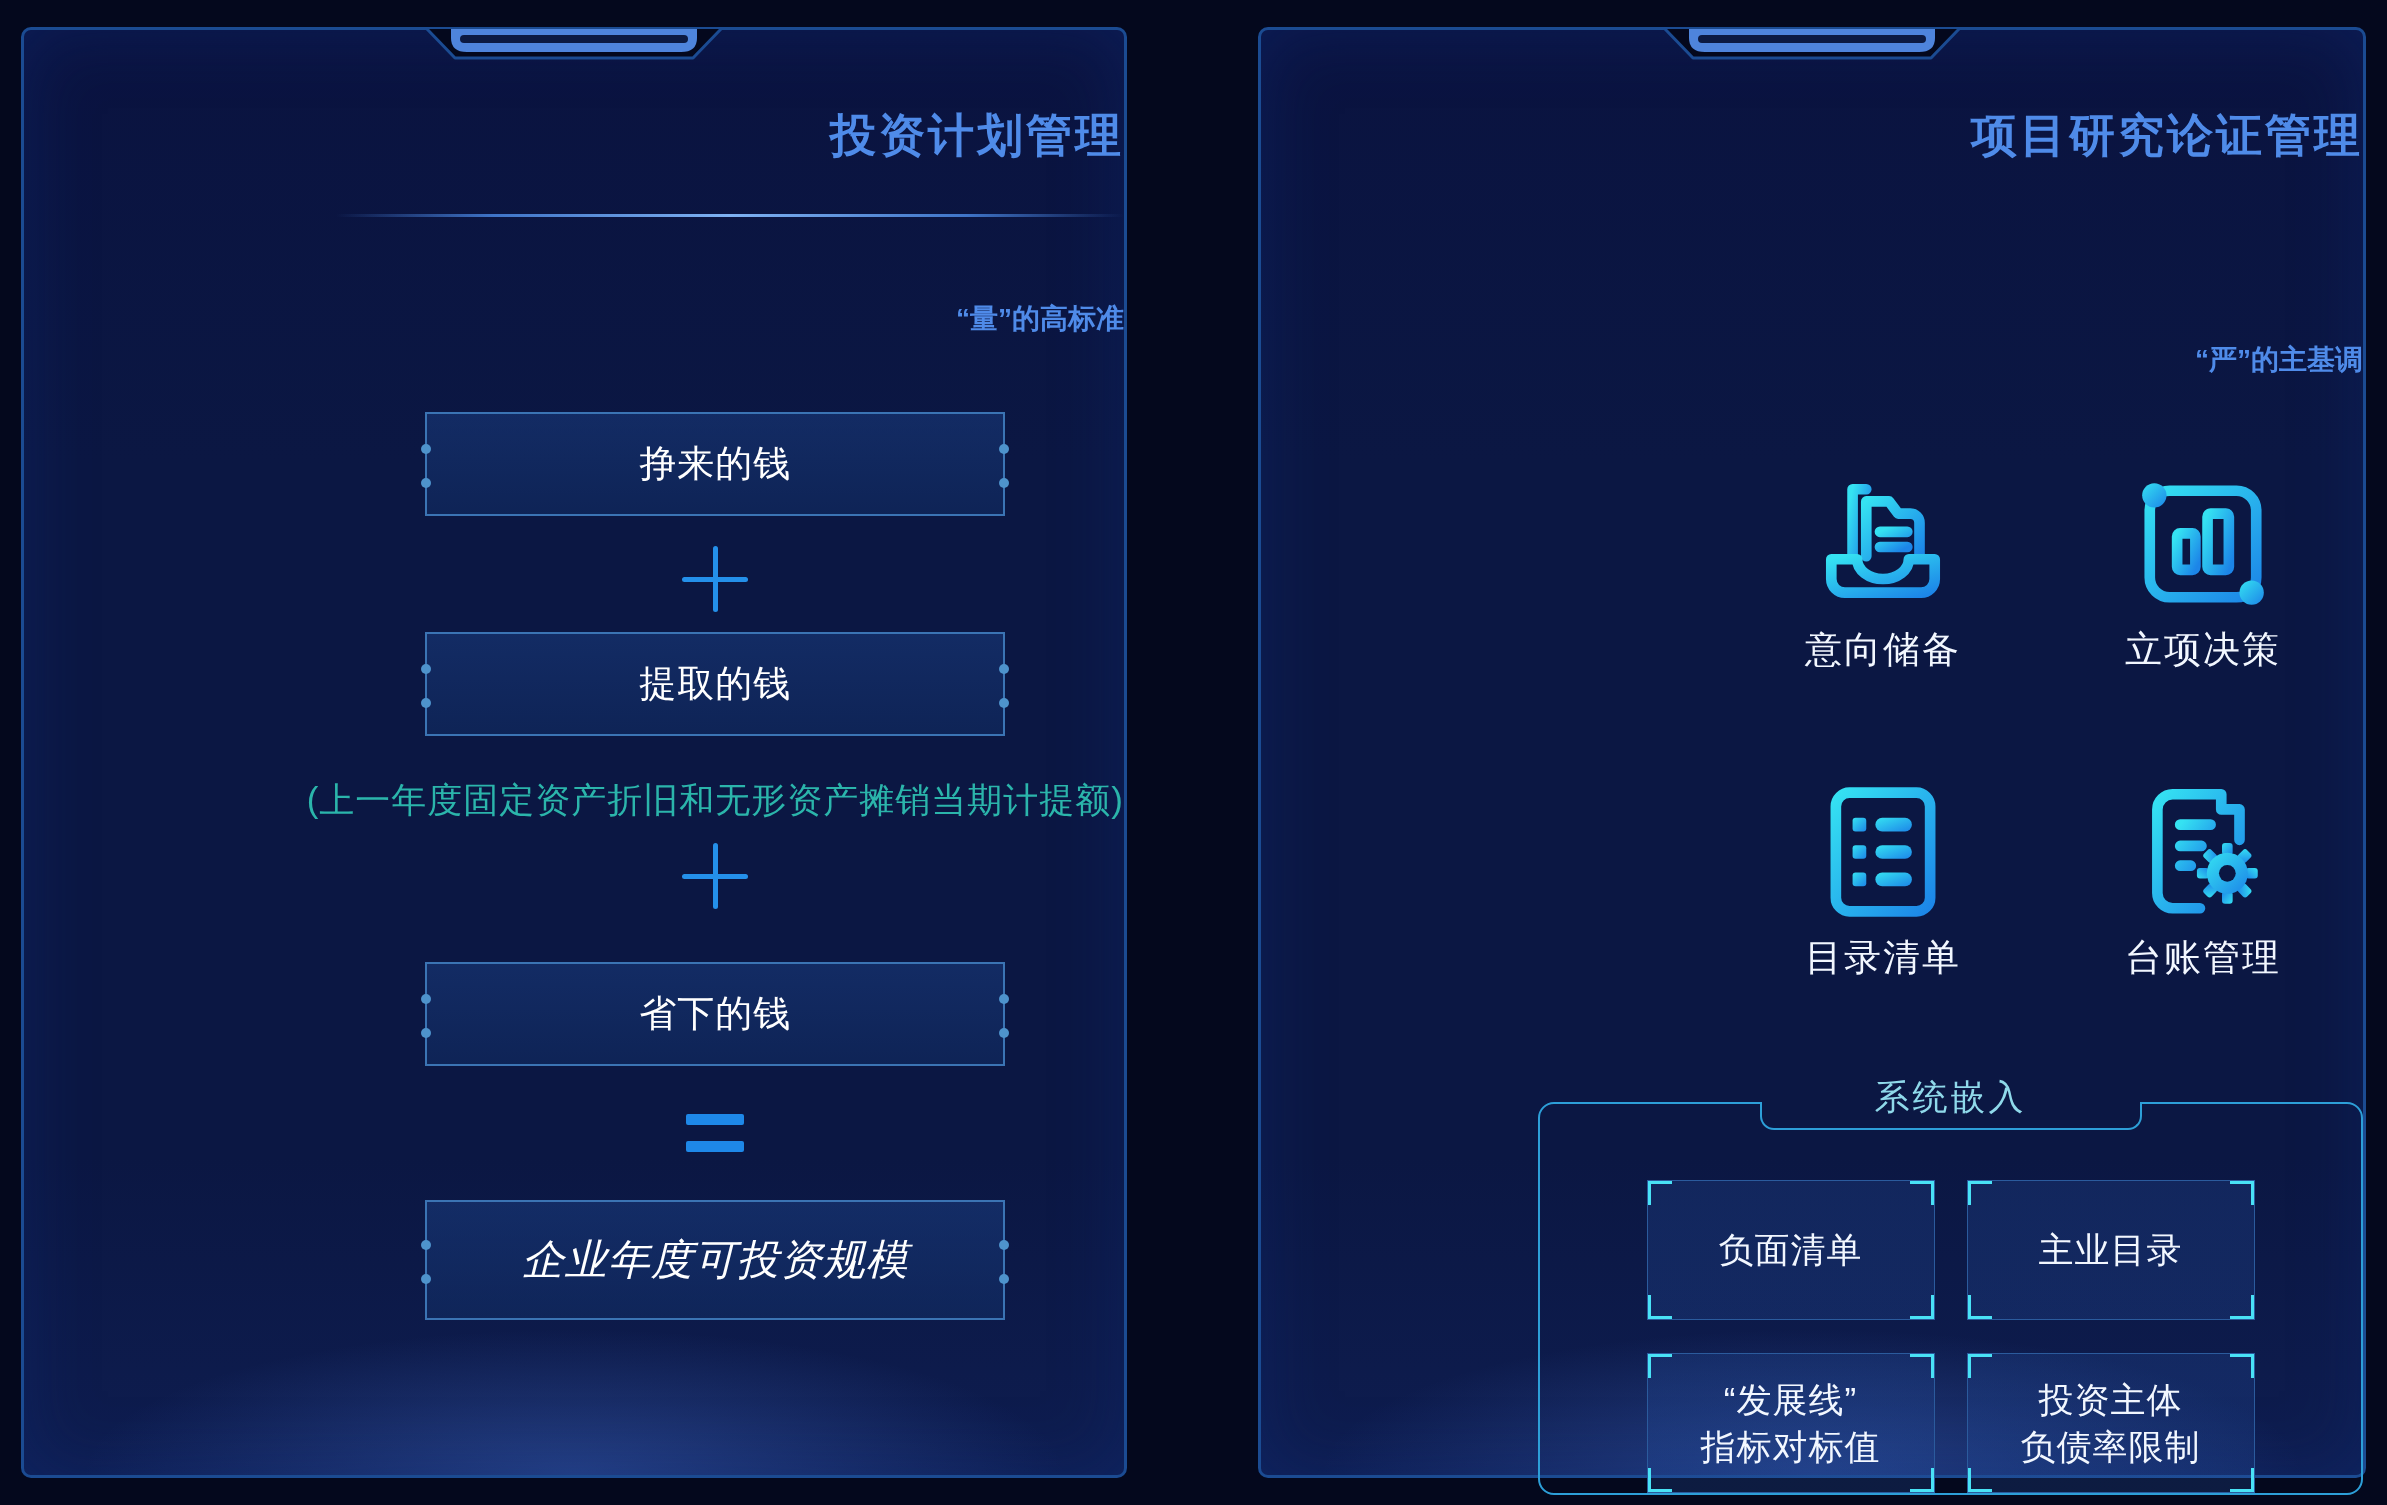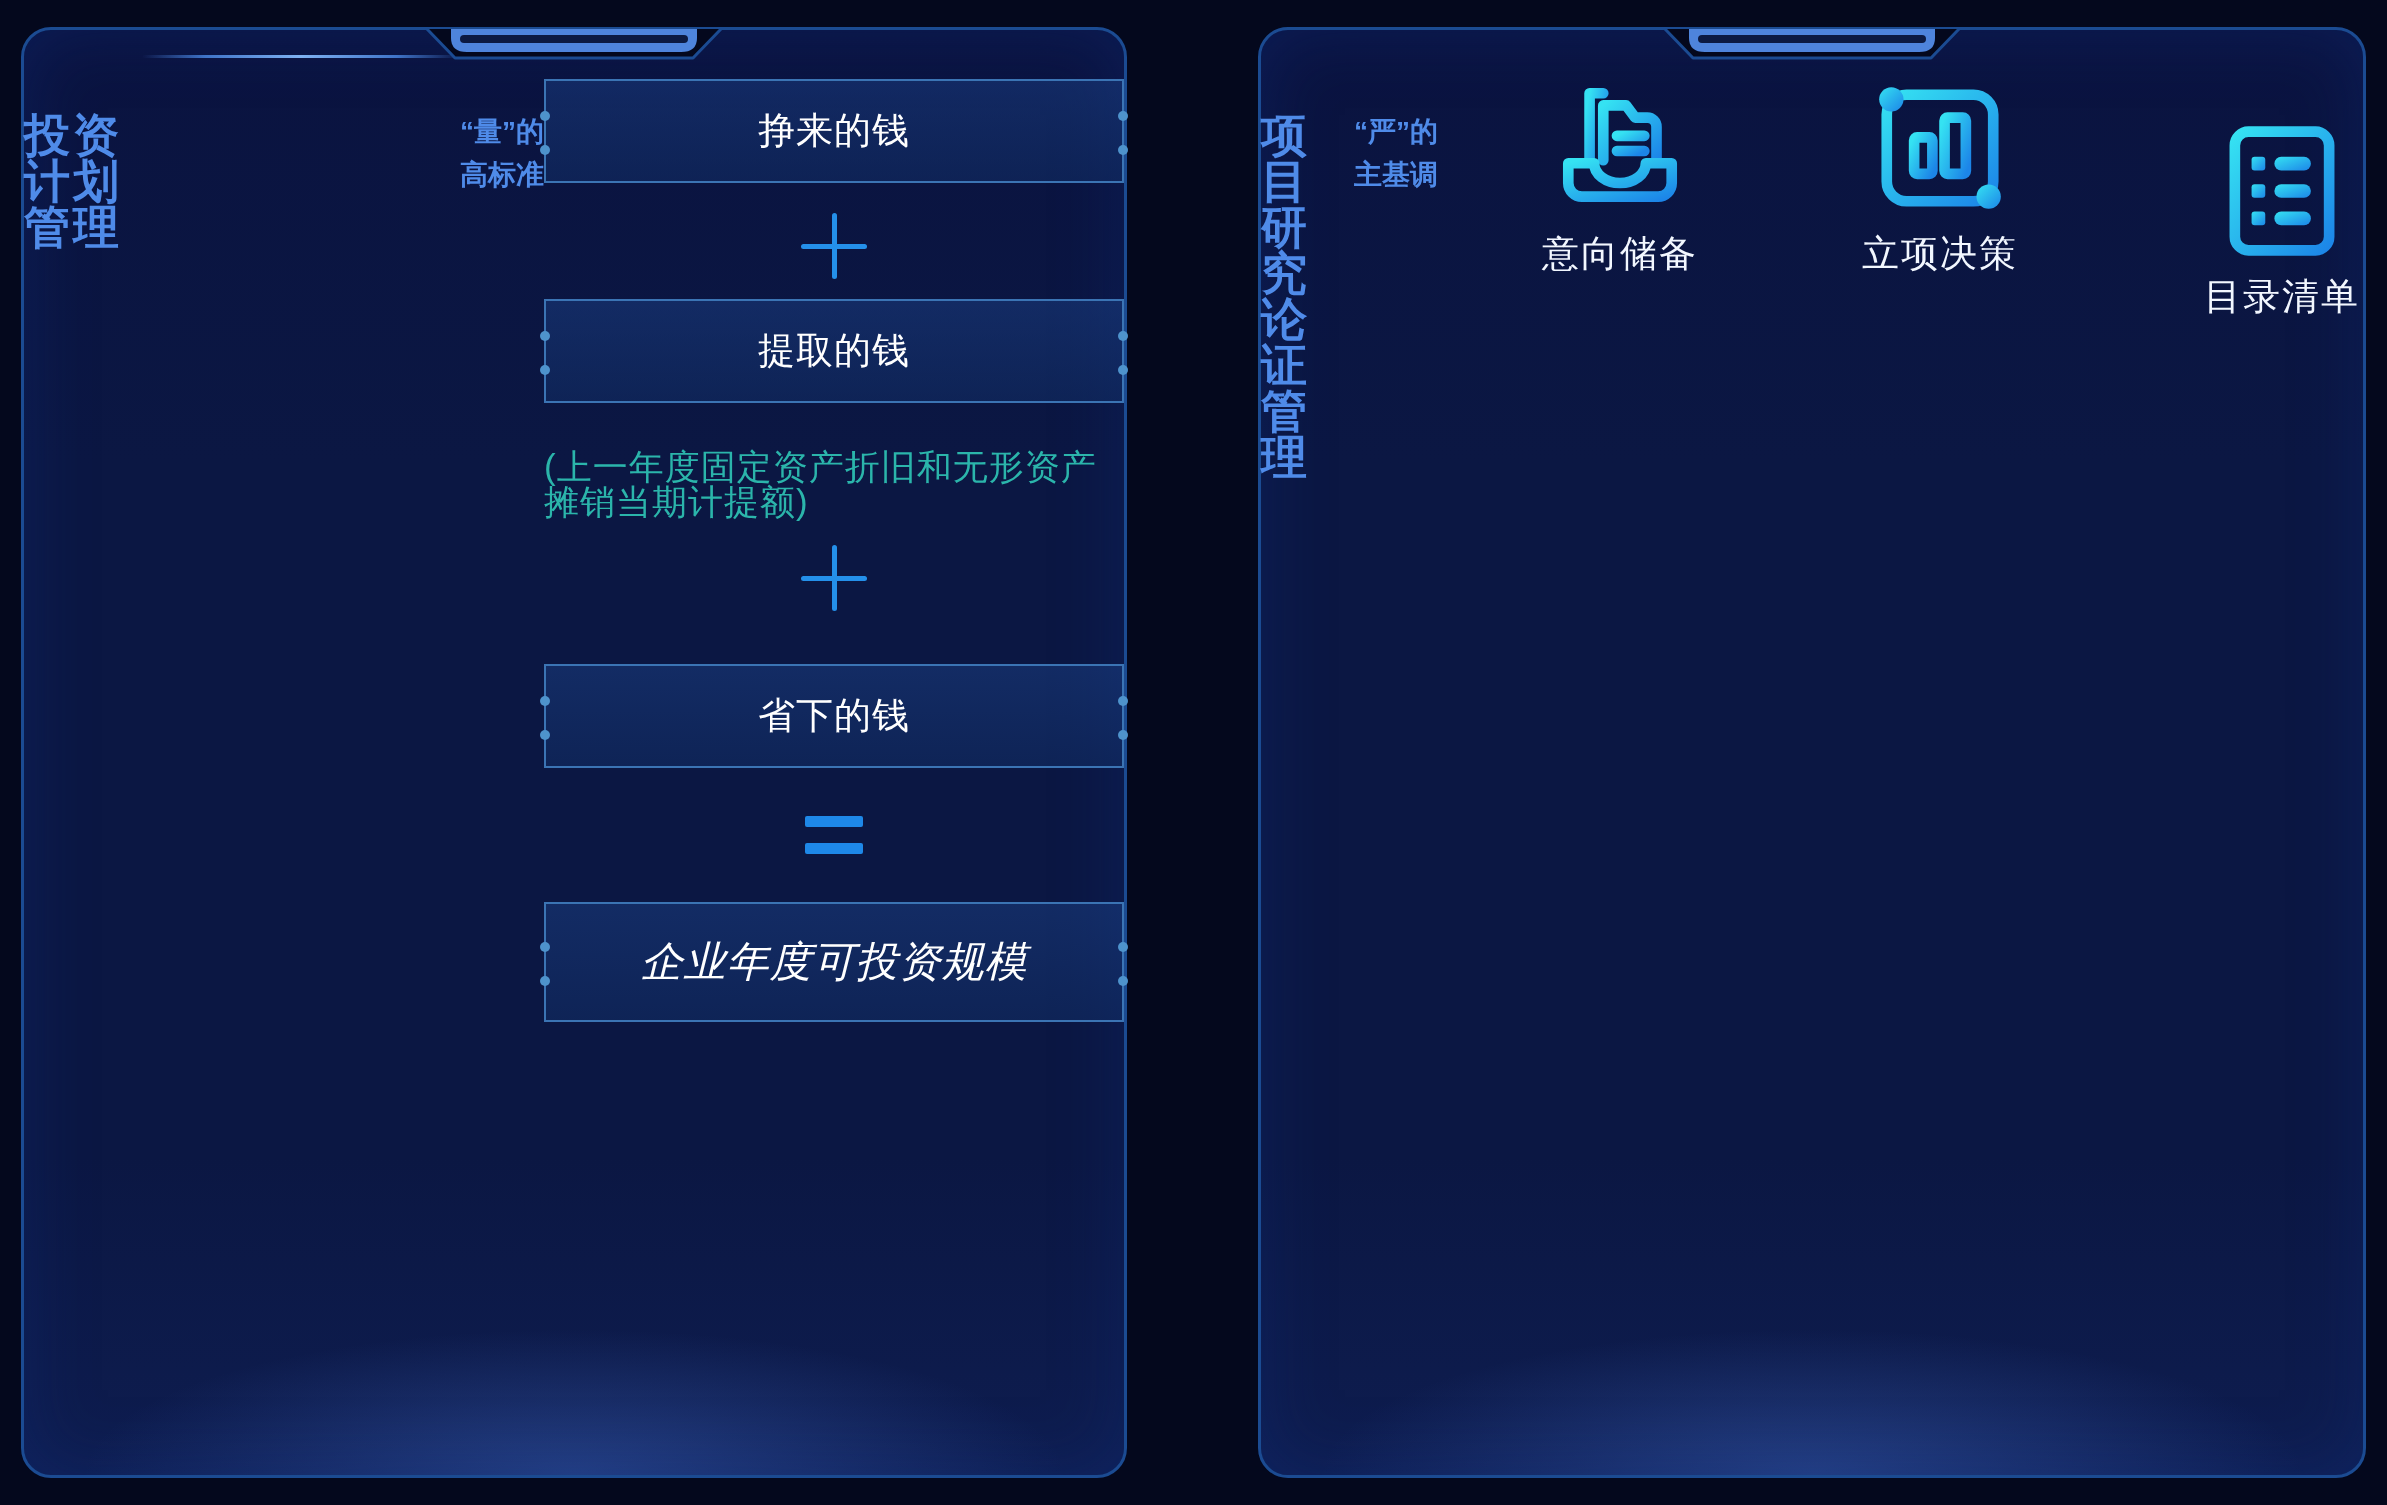--- a/index.html
+++ b/index.html
@@ -7,26 +7,26 @@
     width:2387px;height:1505px;overflow:hidden;
     background:#04081D;
     font-family:"Liberation Sans","DejaVu Sans",sans-serif;
     -webkit-font-smoothing:antialiased;
   }
   .stage{position:relative;width:2387px;height:1505px;background:#04081D;}
 
   
   .panel{
     position:absolute;top:27px;height:1445px;
-    border:3px solid #1B4B92;border-radius:30px;
+    border:3px solid #1B4B92;border-radius:10px;
     background:
       radial-gradient(62% 14% at 50% 100%, rgba(82,132,235,.34), rgba(82,132,235,0) 72%),
       linear-gradient(180deg,#0A1340 0%,#0B1743 30%,#0B1743 78%,#0E1D50 100%);
     box-shadow: inset 0 0 70px rgba(18,48,128,.35);
-    display:flex;flex-direction:row;align-items:flex-start;
+    display:flex;flex-direction:column;align-items:flex-end;
   }
   .panel-left{left:21px;width:1100px;}
   .panel-right{left:1258px;width:1102px;gap:22px;}
 
   .panel-notch{position:absolute;top:-3px;left:50%;transform:translateX(-50%);
     width:300px;height:34px;pointer-events:none;}
 
   .p-title{margin-top:82px;font-size:46px;line-height:46px;font-weight:700;
     color:#4F8BE9;letter-spacing:3px;}
   .p-divider{width:788px;height:3px;margin-top:25px;border-radius:2px;
@@ -203,15 +203,27 @@
             <rect x="60.5" y="42" width="7" height="8" rx="2" transform="rotate(270 64 62)"></rect>
             <rect x="60.5" y="42" width="7" height="8" rx="2" transform="rotate(315 64 62)"></rect>
             <circle cx="64" cy="62" r="13.5"></circle>
             <circle cx="64" cy="62" r="5.5" fill="#0B1743"></circle>
           </g>
         </svg>
         <div class="mod-label">台账管理</div>
       </div>
     </div>
 
+    <div class="embed" style="margin-top:103px">
+      <div class="embed-notch"></div>
+      <div class="embed-title">系统嵌入</div>
+      <div class="embed-grid">
+        <div class="chip">负面清单</div>
+        <div class="chip">主业目录</div>
+        <div class="chip">“发展线”
+指标对标值</div>
+        <div class="chip">投资主体
+负债率限制</div>
+      </div>
+    </div>
   </section>
 
 </div>
 
 </body></html>

